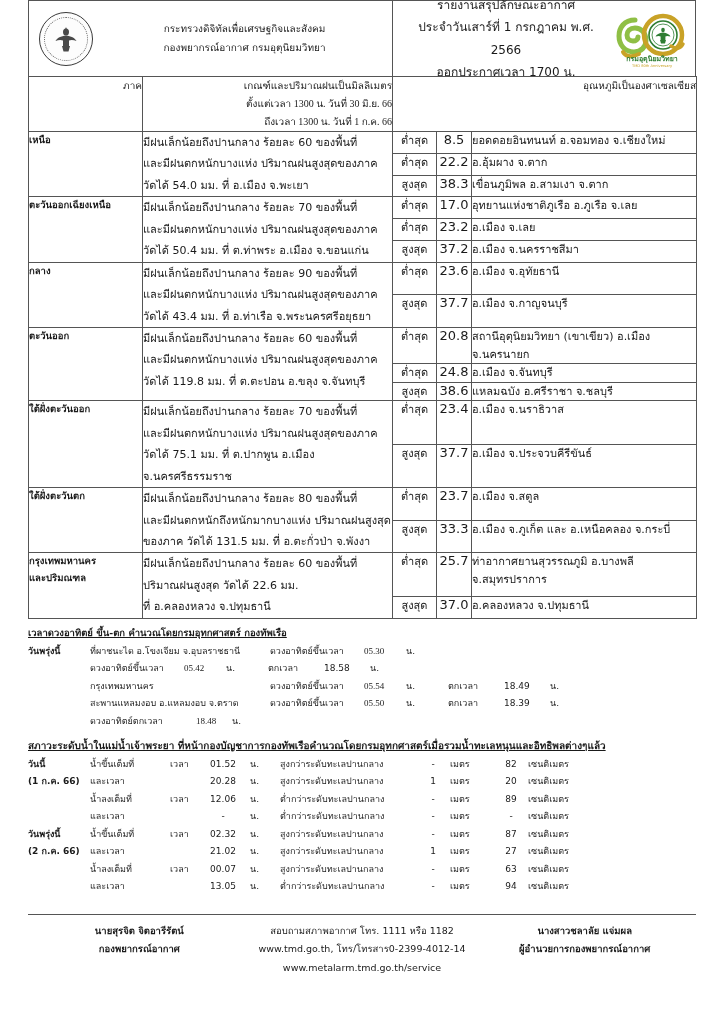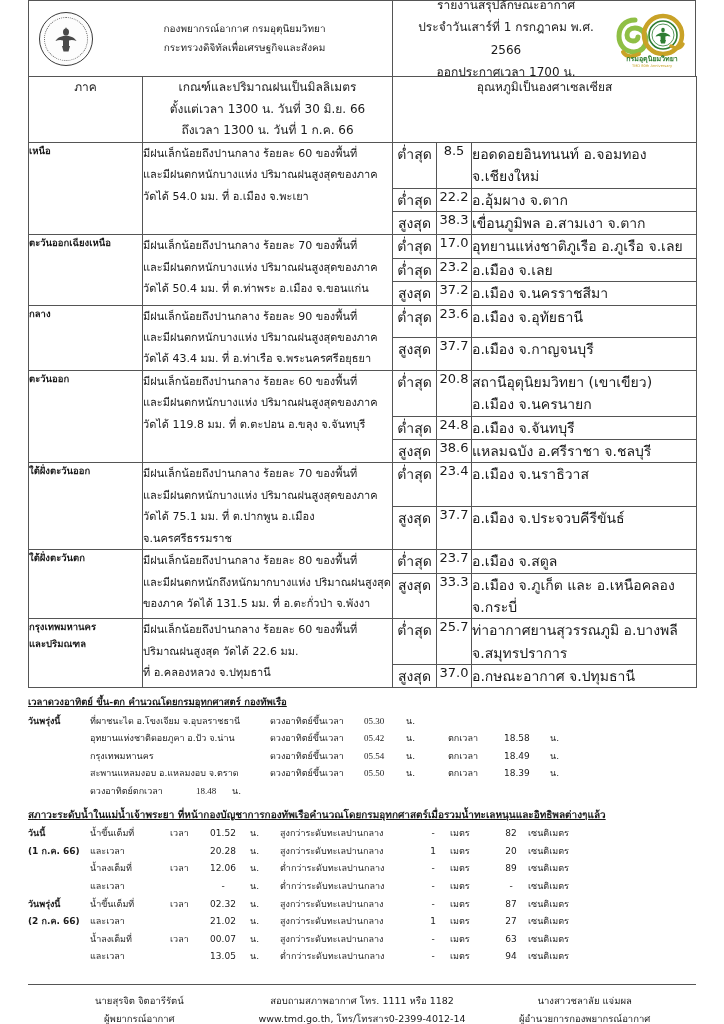--- a/index.html
+++ b/index.html
@@ -115,55 +115,56 @@
     vertical-align: top;
   }
   .col-region  { width: 114px; }
   .col-rain    { width: 250px; }
   .col-mm      { width: 44px;  }
   .col-val     { width: 35px;  }
   .col-place   { width: 225px; }
 
   th.hd {
     font-weight: normal;
-    text-align: center;
-    font-size: 12px;
+    text-align: right;
+    font-size: 10px;
     line-height: 1.8;
     padding: 5px 2px 6px 2px;
     vertical-align: middle;
+    font-family: Liberation Serif, serif;
   }
   th.hd .l1 { display:block; }
 
   td.region {
     font-weight: bold;
     font-size: 9.5px;
     padding: 4px 2px 3px 6px;
     line-height: 1.75;
   }
   td.rain {
     font-size: 11px;
     line-height: 1.95;
     padding: 6px 5px 5px 7px;
   }
   td.rain span { display: block; }
   td.mm {
-    font-size: 14px;
+    font-size: 11px;
     text-align: center;
     vertical-align: middle;
     padding: 4px 1px;
     line-height: 1.6;
   }
   td.val {
     font-size: 13px;
     text-align: center;
     vertical-align: middle;
     padding: 4px 1px;
   }
   td.place {
-    font-size: 14px;
+    font-size: 11px;
     vertical-align: middle;
     padding: 4px 3px 4px 6px;
     line-height: 1.6;
     margin-left: 8px;
   }
 
   
   .sect-title {
     font-size: 9.5px;
     font-weight: bold;
@@ -211,21 +212,21 @@
   .footer {
     display: flex;
     padding-top: 7px;
   }
   .foot-col {
     flex: 1;
     text-align: center;
     font-size: 9.5px;
     line-height: 1.95;
   }
-  .foot-col.bold { font-weight: normal; }
+  .foot-col.bold { font-weight: bold; }
   .foot-col span { display: block; }
 </style>
 </head>
 <body>
 
 <div class="page">
 
   <div class="hdr">
     <div class="hdr-left">
       <div class="seal-box">
@@ -234,22 +235,22 @@
             <g fill="#4a4a4a">
               <ellipse cx="13" cy="7" rx="3" ry="3.6"></ellipse>
               <path d="M13 10.5 C8 11 4 13 2.5 16 C5 15 8 14.4 10 15.6 L10 21 L16 21 L16 15.6 C18 14.4 21 15 23.5 16 C22 13 18 11 13 10.5 Z"></path>
               <path d="M9 21 L17 21 L15.5 26.5 L10.5 26.5 Z"></path>
               <path d="M13 2 L14.2 5 L11.8 5 Z"></path>
             </g>
           </svg>
         </div>
       </div>
       <div class="hdr-left-text">
+        <div>กระทรวงดิจิทัลเพื่อเศรษฐกิจและสังคม</div>
         <div>กองพยากรณ์อากาศ  กรมอุตุนิยมวิทยา</div>
-        <div>กระทรวงดิจิทัลเพื่อเศรษฐกิจและสังคม</div>
       </div>
     </div>
     <div class="hdr-right">
       <div class="hdr-right-text">
         <div>รายงานสรุปลักษณะอากาศ</div>
         <div>ประจำวันเสาร์ที่ 1 กรกฎาคม พ.ศ. 2566</div>
         <div>ออกประกาศเวลา 1700 น.</div>
       </div>
       <div class="anniv-box">
         <div class="anniv">
@@ -416,40 +417,39 @@
             <span>ปริมาณฝนสูงสุด วัดได้ 22.6 มม.</span>
             <span>ที่ อ.คลองหลวง จ.ปทุมธานี</span>
           </td>
           <td class="mm">ต่ำสุด</td>
           <td class="val">25.7</td>
           <td class="place">ท่าอากาศยานสุวรรณภูมิ อ.บางพลี จ.สมุทรปราการ</td>
         </tr>
         <tr>
           <td class="mm">สูงสุด</td>
           <td class="val">37.0</td>
-          <td class="place">อ.กษณะอากาศ จ.ปทุมธานี</td>
+          <td class="place">อ.คลองหลวง จ.ปทุมธานี</td>
         </tr>
       </tbody>
   </table>
 
   <div class="sect-title">เวลาดวงอาทิตย์ ขึ้น-ตก คำนวณโดยกรมอุทกศาสตร์ กองทัพเรือ</div>
   <div id="sun-rows">
       <div class="sun-row">
         <span class="sun-day">วันพรุ่งนี้</span>
         <span class="sun-place">ที่ผาชนะได อ.โขงเจียม จ.อุบลราชธานี</span>
         <span class="sun-lbl">ดวงอาทิตย์ขึ้นเวลา</span>
         <span class="sun-time">05.30</span>
         <span class="sun-unit">น.</span>
         <span class="sun-set"></span>
         <span class="sun-settime"></span>
         <span class="sun-setunit"></span>
       </div>
       <div class="sun-row">
         <span class="sun-day"></span>
-        <span class="sun-place">อุทยานแห่งชาติดอยภูคา อ.ปัว จ.น่าน</span>
         <span class="sun-lbl">ดวงอาทิตย์ขึ้นเวลา</span>
         <span class="sun-time">05.42</span>
         <span class="sun-unit">น.</span>
         <span class="sun-set">ตกเวลา</span>
         <span class="sun-settime">18.58</span>
         <span class="sun-setunit">น.</span>
       </div>
       <div class="sun-row">
         <span class="sun-day"></span>
         <span class="sun-place">กรุงเทพมหานคร</span>
@@ -575,21 +575,20 @@
         <span class="tide-mlbl">เมตร</span>
         <span class="tide-cm">94</span>
         <span class="tide-cmlbl">เซนติเมตร</span>
       </div>
     </div>
 
   <div class="footer-rule"></div>
   <div class="footer">
     <div class="foot-col bold" id="foot-left">
         <span>นายสุรจิต  จิตอารีรัตน์</span>
-        <span>ผู้พยากรณ์อากาศ</span>
         <span>กองพยากรณ์อากาศ</span>
       </div>
     <div class="foot-col" id="foot-center">
         <span>สอบถามสภาพอากาศ โทร. 1111 หรือ 1182</span>
         <span>www.tmd.go.th, โทร/โทรสาร0-2399-4012-14</span>
         <span>www.metalarm.tmd.go.th/service</span>
       </div>
     <div class="foot-col bold" id="foot-right">
         <span>นางสาวชลาลัย แจ่มผล</span>
         <span>ผู้อำนวยการกองพยากรณ์อากาศ</span>

